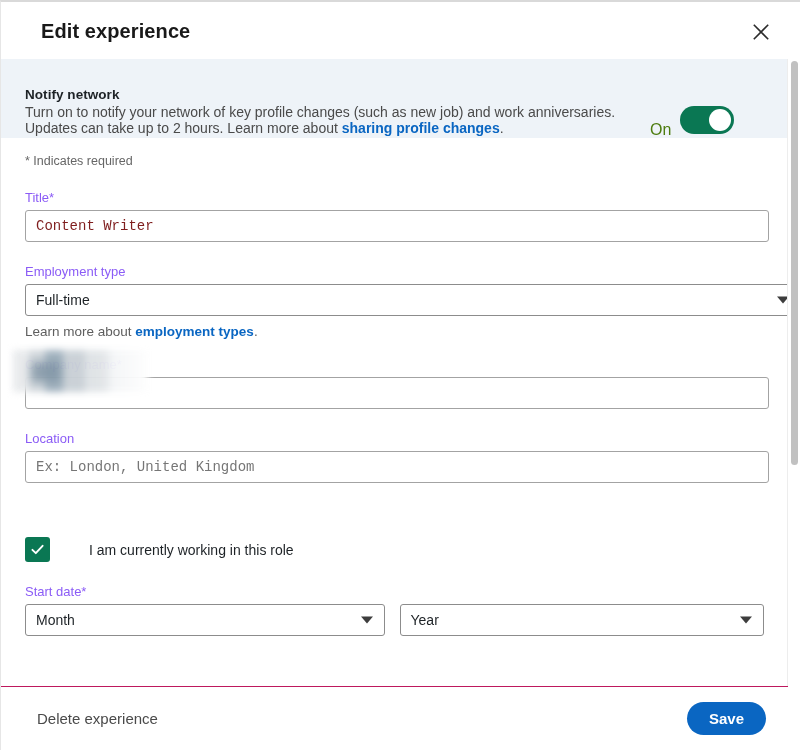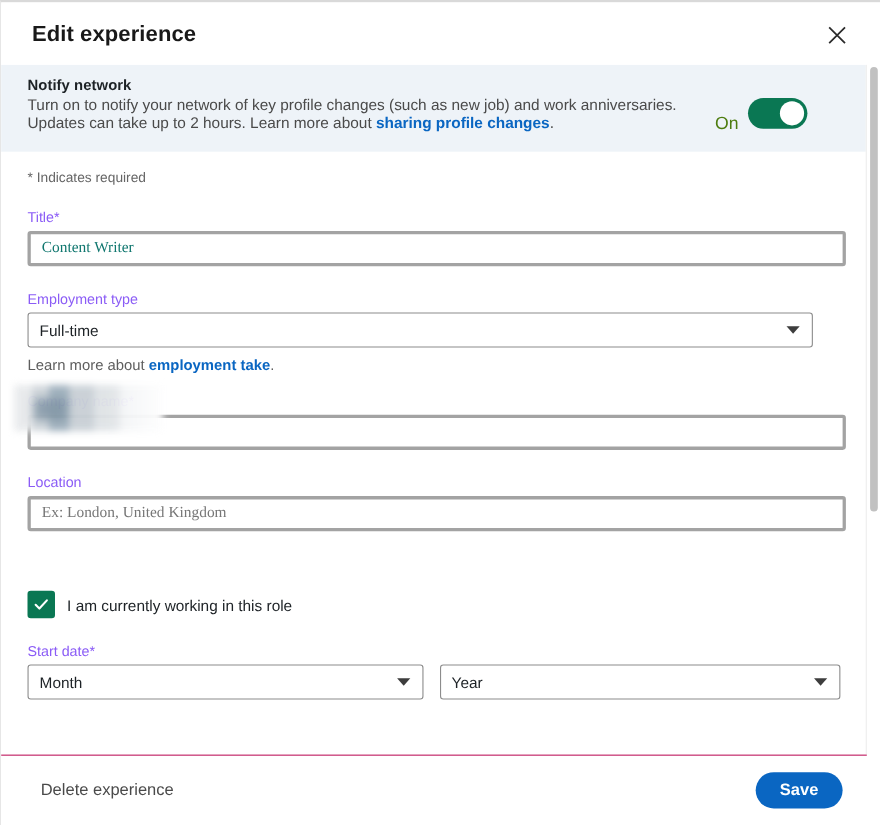--- a/index.html
+++ b/index.html
@@ -16,21 +16,21 @@
     width: 800px; height: 750px;
     background: #ffffff;
     overflow: hidden;
     border-top: 2px solid #d9d9d9;
     border-left: 1px solid #e6e6e6;
   }
 
   
   .modal-header {
     position: absolute;
-    top: 2px; left: 0; right: 0;
+    top: 2px; left: 12px; right: 0;
     height: 55px;
     background: #ffffff;
     display: flex;
     align-items: center;
     justify-content: space-between;
     padding: 0 22px 0 28px;
     gap: 20px;
   }
   .modal-title {
     font-size: 20px;
@@ -48,21 +48,21 @@
 
   
   .notify-band {
     position: absolute;
     top: 57px; left: 0;
     width: 787px;
     height: 79px;
     background: #eef3f8;
     display: flex;
     align-items: flex-start;
-    padding: 11px 0 0 24px;
+    padding: 28px 0 0 24px;
   }
   .notify-text-wrap { flex: 1; max-width: 625px; }
   .notify-title {
     font-size: 13.5px;
     font-weight: 700;
     color: #1d2226;
     margin-bottom: 2px;
     letter-spacing: 0.05px;
   }
   .notify-desc {
@@ -125,32 +125,32 @@
   .field { margin-bottom: 0; }
   .field-label {
     display: block;
     font-size: 13px;
     color: #8b5cf6;
     margin-bottom: 5px;
   }
   .text-input {
     width: 744px;
     height: 32px;
-    border: 3px solid #a3a3a3;
+    border: 1px solid #a3a3a3;
     border-radius: 3px;
     background: #ffffff;
-    font-family: Liberation Serif, serif;
+    font-family: Liberation Mono, monospace;
     font-size: 14px;
-    color: #0f766e;
+    color: #7f1d1d;
     padding: 0 10px;
     outline: none;
   }
   .text-input::placeholder { color: #767676; }
 
-  .select-wrap { position: relative; width: 714px; }
+  .select-wrap { position: relative; width: 776px; }
   .select-box {
     width: 100%;
     height: 32px;
     border: 1px solid #8c8c8c;
     border-radius: 3px;
     background: #ffffff;
     display: flex;
     align-items: center;
     padding: 0 10px;
     font-size: 14px;
@@ -227,20 +227,21 @@
     align-items: center;
     justify-content: center;
     cursor: pointer;
     flex: none;
   }
   .checkbox svg { display: block; }
   .checkbox-label {
     font-size: 14px;
     color: #1d2226;
     cursor: pointer;
+    margin-left: 28px;
   }
 
   
   .date-row { display: flex; gap: 15px; }
   .date-row .select-wrap.month { width: 362px; }
   .date-row .select-wrap.year { width: 367px; }
 
   
   .modal-footer {
     position: absolute;
@@ -333,21 +334,21 @@
     </div>
 
     <div class="spacer-lg"></div>
 
     <div class="field">
       <label class="field-label">Employment type</label>
       <div class="select-wrap">
         <div class="select-box">Full-time</div>
         <span class="caret"></span>
       </div>
-      <div class="helper-line"><span>Learn more about </span><a class="link">employment take</a><span>.</span></div>
+      <div class="helper-line"><span>Learn more about </span><a class="link">employment types</a><span>.</span></div>
     </div>
 
     <div class="spacer-md"></div>
 
     <div class="field company-wrap">
       <label class="field-label">Company name*</label>
       <input class="text-input" type="text" value="" style="">
       <div class="redaction"></div>
     </div>
 

